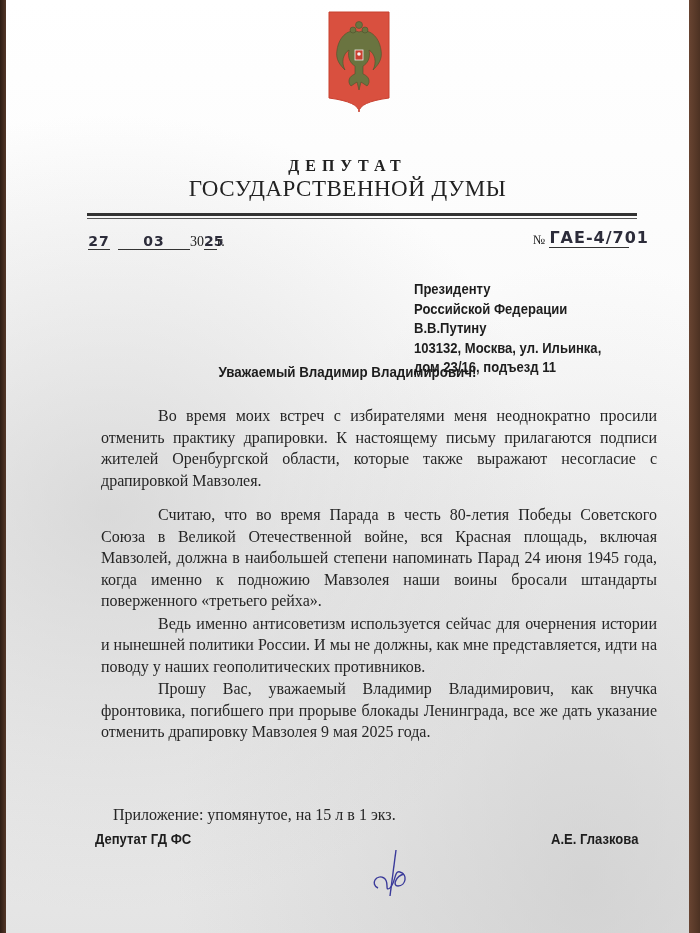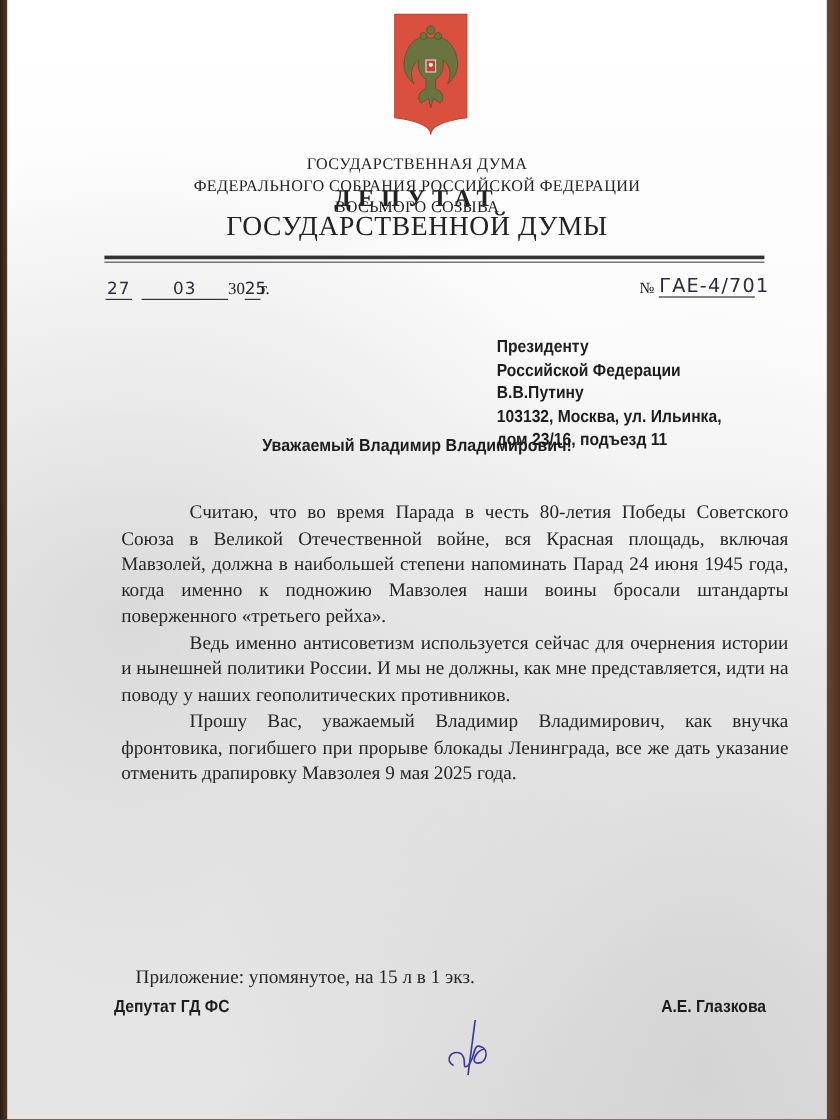--- a/index.html
+++ b/index.html
@@ -27,34 +27,34 @@
       overflow: hidden;
     }
     .emblem {
       position: absolute; left: 321px; top: 10px; width: 64px; height: 104px;
     }
     .hdr {
       position: absolute; left: 0; width: 683px; text-align: center;
       font-family: "Liberation Serif", serif; color: #222;
     }
     .hdr1 { top: 128px; font-size: 13.5px; letter-spacing: 0.3px; line-height: 18px; }
-    .hdr-title { top: 152px; font-size: 20px; font-weight: bold; letter-spacing: 6px; line-height: 28px; }
+    .hdr-title { top: 152px; font-size: 16px; font-weight: bold; letter-spacing: 6px; line-height: 28px; }
     .hdr-sub { top: 178px; font-size: 23px; letter-spacing: 0.5px; line-height: 22px; }
     .rule {
       position: absolute; left: 81px; width: 550px;
     }
     .rule-a { top: 213px; height: 3px; background: #333; }
     .rule-b { top: 218px; height: 1px; background: #555; }
 
     .date-row {
       position: absolute; left: 82px; top: 226px; height: 24px;
       font-size: 14px; display: flex; align-items: flex-end;
     }
     .hand {
-      font-family: "DejaVu Sans", sans-serif; font-weight: 400;
+      font-family: "DejaVu Sans", sans-serif; font-weight: 700;
       color: #2c2c3a; font-size: 14px; letter-spacing: 1px;
     }
     .uline { border-bottom: 1px solid #333; display: inline-block; text-align: center; }
     .num-row {
       position: absolute; left: 527px; top: 222px; height: 26px;
       display: flex; align-items: flex-end; font-size: 13px;
     }
 
     .addressee {
       position: absolute; left: 408px; top: 280px;
@@ -113,25 +113,20 @@
     <g fill="#6a7440" stroke="#4b532b" stroke-width="0.6">
       <path d="M32 22 C22 18 12 26 10 40 C8 50 14 56 18 60 C14 52 16 44 22 40 C20 48 24 54 28 56 L28 64 C22 66 20 72 24 76 L30 72 L32 80 L34 72 L40 76 C44 72 42 66 36 64 L36 56 C40 54 44 48 42 40 C48 44 50 52 46 60 C50 56 56 50 54 40 C52 26 42 18 32 22 Z"></path>
       <circle cx="26" cy="20" r="3"></circle>
       <circle cx="38" cy="20" r="3"></circle>
       <circle cx="32" cy="15" r="3.5"></circle>
     </g>
     <rect x="28" y="40" width="8" height="10" fill="#c8402f" stroke="#eee" stroke-width="0.8"></rect>
     <circle cx="32" cy="44" r="1.8" fill="#f4f4f4"></circle>
   </svg>
 
-  <div class="hdr hdr1">
-    <div>ГОСУДАРСТВЕННАЯ ДУМА</div>
-    <div>ФЕДЕРАЛЬНОГО СОБРАНИЯ РОССИЙСКОЙ ФЕДЕРАЦИИ</div>
-    <div>ВОСЬМОГО СОЗЫВА</div>
-  </div>
   <div class="hdr hdr-title" style="top:152px">ДЕПУТАТ</div>
   <div class="hdr hdr-sub">ГОСУДАРСТВЕННОЙ ДУМЫ</div>
 
   <div class="rule rule-a"></div>
   <div class="rule rule-b"></div>
 
   <div class="date-row">
     <span class="uline hand" style="width:22px">27</span>
     <span style="width:8px;display:inline-block"></span>
     <span class="uline hand" style="width:72px">03</span>
@@ -149,20 +144,21 @@
     <div>Президенту</div>
     <div>Российской Федерации</div>
     <div>В.В.Путину</div>
     <div>103132, Москва, ул. Ильинка,</div>
     <div>дом 23/16, подъезд 11</div>
   </div>
 
   <div class="salutation">Уважаемый Владимир Владимирович!</div>
 
   <div class="body-text">
+    <p class="p2">Во время моих встреч с избирателями меня неоднократно просили отменить практику драпировки. К настоящему письму прилагаются подписи жителей Оренбургской области, которые также выражают несогласие с драпировкой Мавзолея.</p>
     <p class="p3">Считаю, что во время Парада в честь 80-летия Победы Советского Союза в Великой Отечественной войне, вся Красная площадь, включая Мавзолей, должна в наибольшей степени напоминать Парад 24 июня 1945 года, когда именно к подножию Мавзолея наши воины бросали штандарты поверженного «третьего рейха».</p>
     <p class="p4">Ведь именно антисоветизм используется сейчас для очернения истории и нынешней политики России. И мы не должны, как мне представляется, идти на поводу у наших геополитических противников.</p>
     <p class="p5">Прошу Вас, уважаемый Владимир Владимирович, как внучка фронтовика, погибшего при прорыве блокады Ленинграда, все же дать указание  отменить драпировку Мавзолея 9 мая 2025 года.</p>
   </div>
 
   <div class="attachment">Приложение: упомянутое, на 15 л в 1 экз.</div>
 
   <div class="sign-role">Депутат ГД ФС</div>
   <svg class="signature" viewBox="0 0 60 50">
     <path d="M12 40 C4 36 10 26 18 30 C24 34 18 44 24 40 C30 34 28 22 34 24 C42 26 40 38 32 38 C26 38 30 28 38 26" fill="none" stroke="#3a3a9a" stroke-width="1.4"></path>

